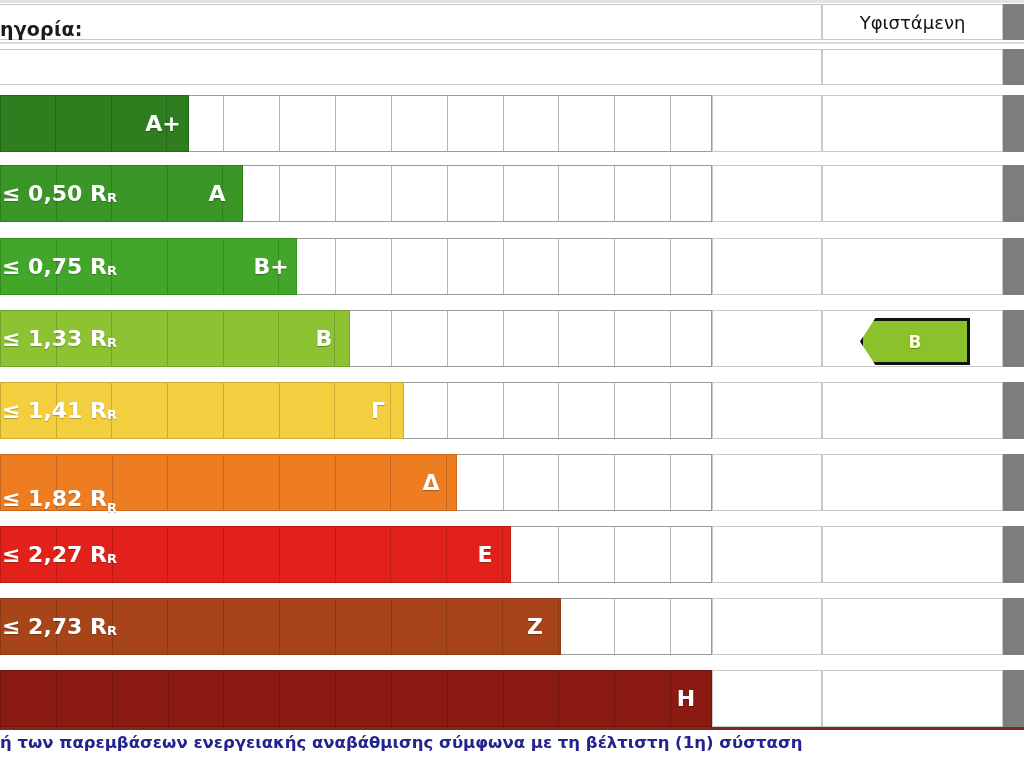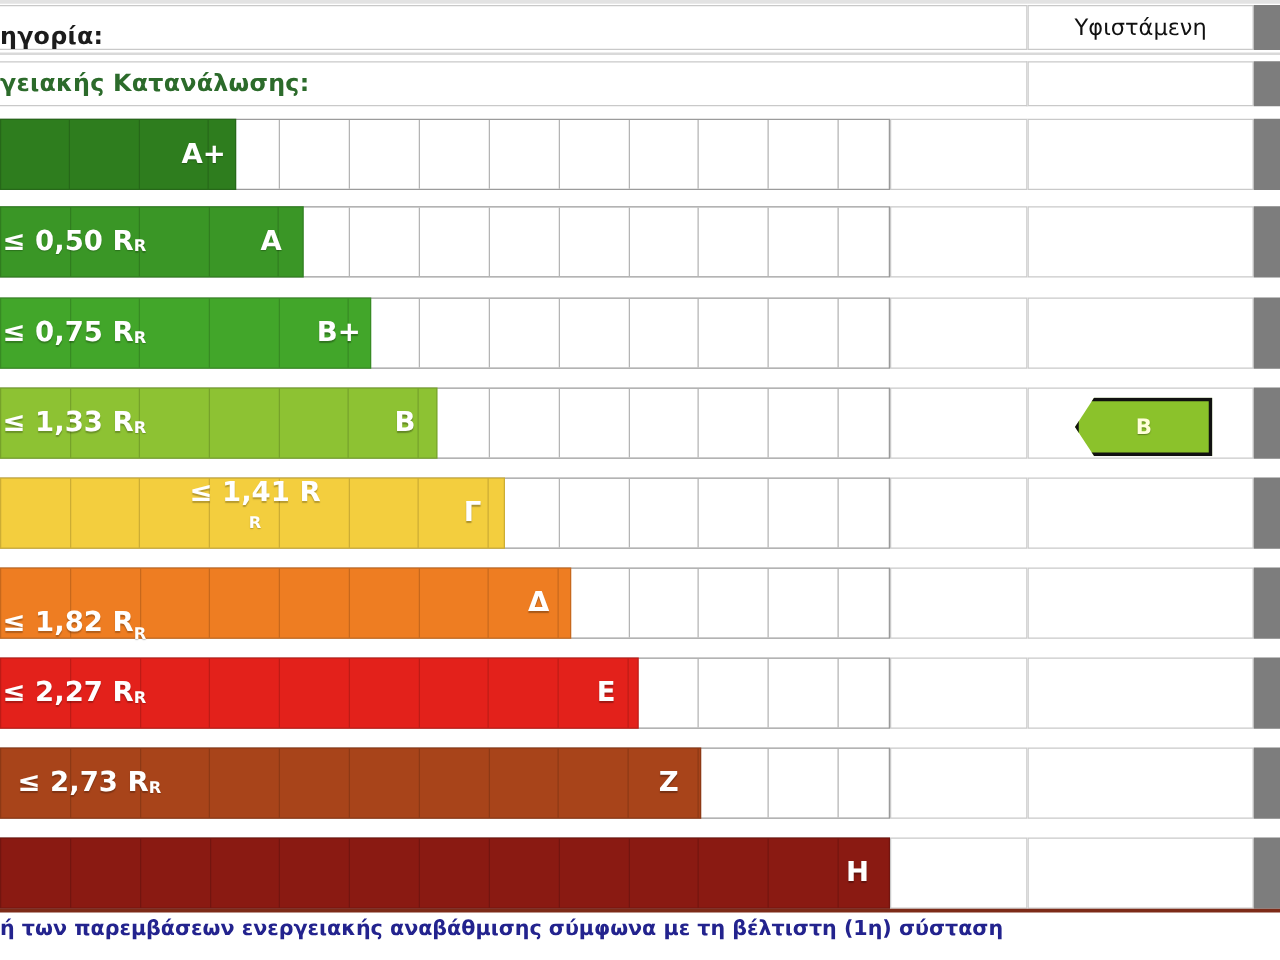--- a/index.html
+++ b/index.html
@@ -98,21 +98,20 @@
   <div class="divider" style="left:0;top:0;width:1024px;height:3px;background:#e3e3e3;"></div>
 
   <div class="meta-box" style="left:-2px;top:4px;width:824px;height:36px;"></div>
   <div class="meta-label cat" style="left:0px;top:4px;height:50px;">ηγορία:</div>
   <div class="meta-right" style="left:822px;top:4px;width:181px;height:36px;">Υφιστάμενη</div>
   <div class="gray-tab" style="left:1003px;top:4px;width:21px;height:36px;"></div>
 
   <div class="divider" style="left:0;top:42px;width:1024px;height:2px;background:#d9d9d9;"></div>
 
   <div class="meta-box" style="left:-2px;top:49px;width:824px;height:36px;"></div>
-  <div class="meta-label cons" style="left:0px;top:49px;height:36px;">γειακής Κατανάλωσης:</div>
   <div class="meta-right" style="left:822px;top:49px;width:181px;height:36px;"></div>
   <div class="gray-tab" style="left:1003px;top:49px;width:21px;height:36px;"></div>
 
   <div id="rows-host">
       <div class="row" style="top: 95px; left: 0px; width: 1024px; height: 57px;">
         <div class="grid" style="width: 712px; height: 57px;">
           <div class="cell" style="width: 56px;"></div>
           <div class="cell" style="width: 56px;"></div>
           <div class="cell" style="width: 56px;"></div>
           <div class="cell" style="width: 56px;"></div>
@@ -256,21 +255,21 @@
         <div class="bar" style="width: 404px; height: 57px; background: rgb(243, 206, 62);">
           <div class="seg" style="width: 56px;"></div>
           <div class="seg" style="width: 56px;"></div>
           <div class="seg" style="width: 56px;"></div>
           <div class="seg" style="width: 56px;"></div>
           <div class="seg" style="width: 56px;"></div>
           <div class="seg" style="width: 56px;"></div>
           <div class="seg" style="width: 56px;"></div>
           <div class="seg" style="width: 12px;"></div>
         </div>
-        <div class="bar-text" style="width: 404px; padding-left: 2px; flex-direction: column;">
+        <div class="bar-text" style="width: 404px; padding-left: 2px;">
           <span>≤ 1,41 R</span>
           <span class="sub">R</span>
         </div>
         <div class="grade" style="left: 356px; width: 44px;">Γ</div>
         <div class="rowbox-right" style="left: 712px; top: 0px; width: 110px; height: 57px;"></div>
         <div class="rowbox-right" style="left: 822px; top: 0px; width: 181px; height: 57px;"></div>
         <div class="gray-tab" style="left: 1003px; top: 0px; width: 21px; height: 57px;"></div>
       </div>
       <div class="row" style="top: 454px; left: 0px; width: 1024px; height: 57px;">
         <div class="grid" style="width: 712px; height: 57px;">
@@ -367,21 +366,21 @@
           <div class="seg" style="width: 56px;"></div>
           <div class="seg" style="width: 56px;"></div>
           <div class="seg" style="width: 56px;"></div>
           <div class="seg" style="width: 56px;"></div>
           <div class="seg" style="width: 56px;"></div>
           <div class="seg" style="width: 56px;"></div>
           <div class="seg" style="width: 56px;"></div>
           <div class="seg" style="width: 56px;"></div>
           <div class="seg" style="width: 1px;"></div>
         </div>
-        <div class="bar-text" style="width: 561px; padding-left: 14px;">
+        <div class="bar-text" style="width: 561px; padding-left: 2px;">
           <span>≤ 2,73 R</span>
           <span class="sub">R</span>
         </div>
         <div class="grade" style="left: 513px; width: 44px;">Z</div>
         <div class="rowbox-right" style="left: 712px; top: 0px; width: 110px; height: 57px;"></div>
         <div class="rowbox-right" style="left: 822px; top: 0px; width: 181px; height: 57px;"></div>
         <div class="gray-tab" style="left: 1003px; top: 0px; width: 21px; height: 57px;"></div>
       </div>
       <div class="row" style="top: 670px; left: 0px; width: 1024px; height: 57px;">
         <div class="grid" style="width: 712px; height: 57px;">

